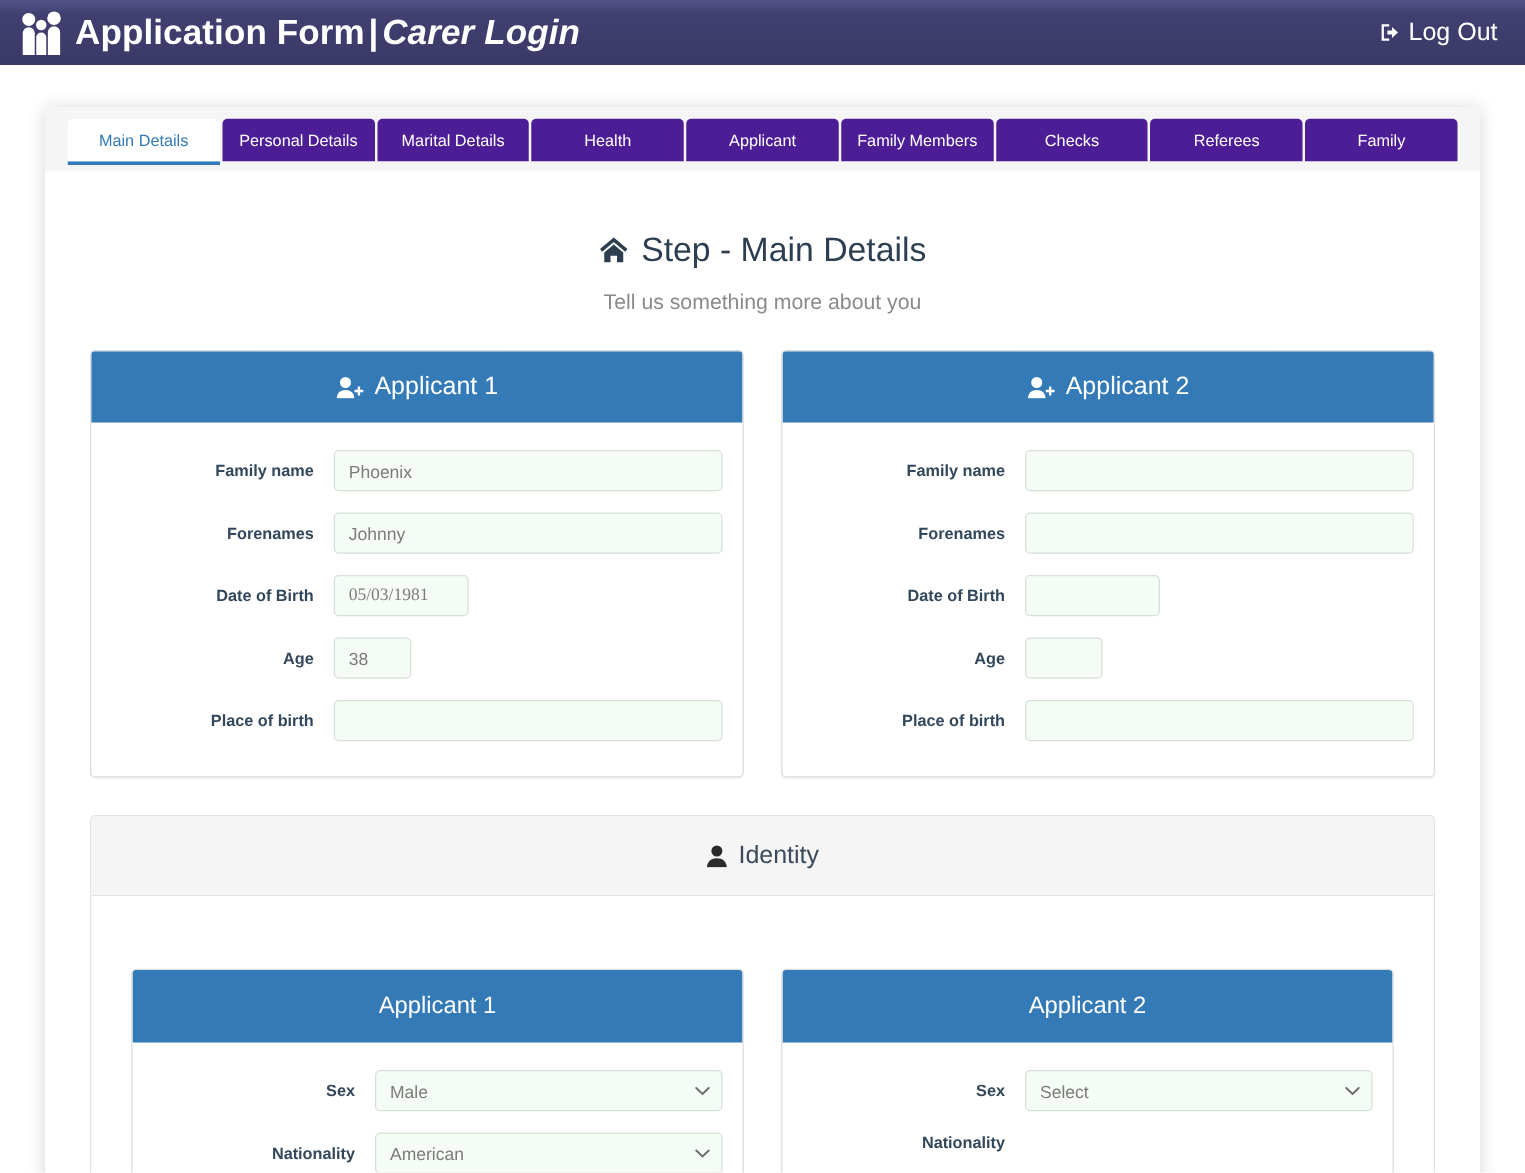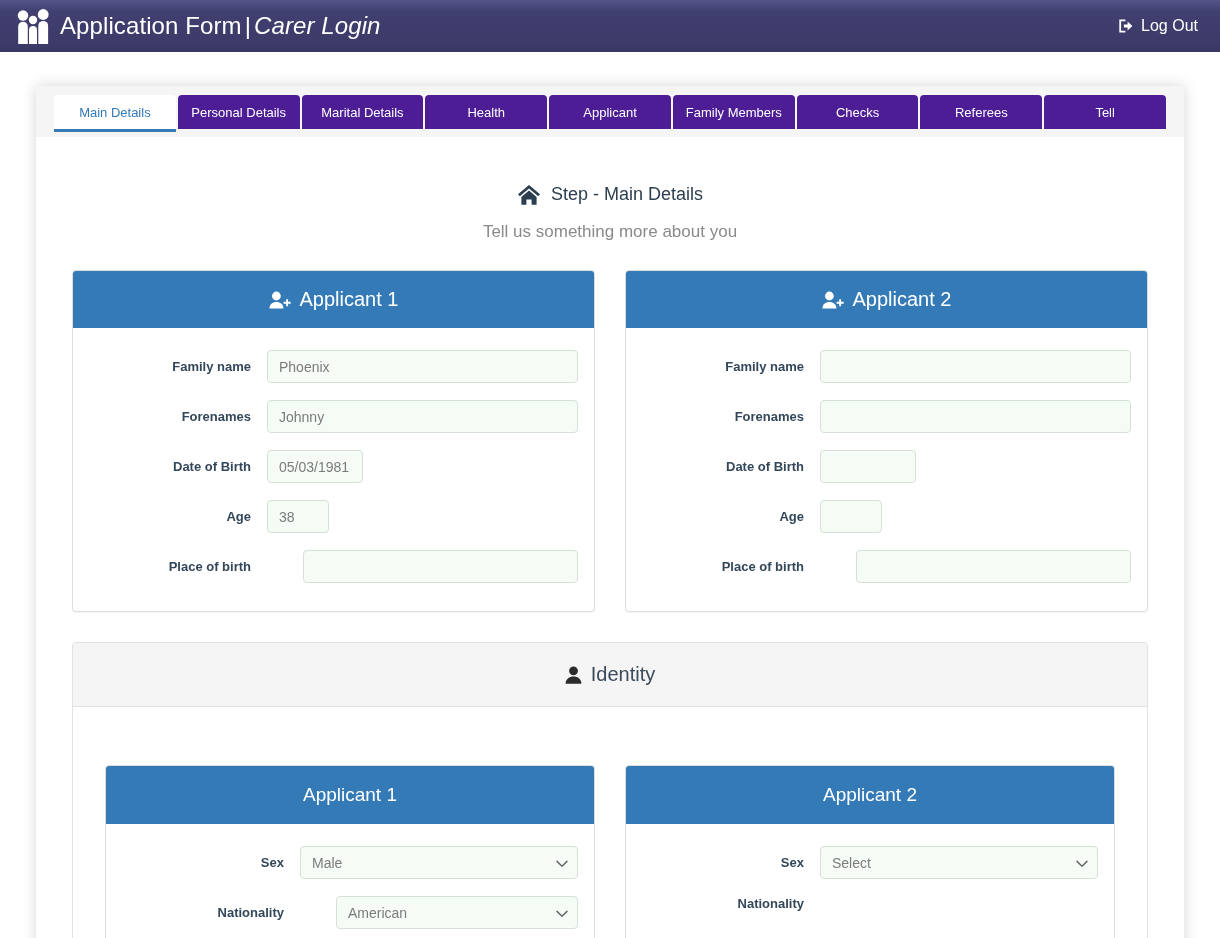--- a/index.html
+++ b/index.html
@@ -19,32 +19,32 @@
     background: #3d3c6e;
     background: linear-gradient(180deg, #55548a 0%, #403f70 22%, #3a3966 100%);
     display: flex;
     align-items: center;
     padding: 0 22px 0 16px;
     color: #ffffff;
   }
   .brand { display: flex; align-items: center; gap: 10px; }
   .brand-logo { width: 34px; height: 36px; position: relative; display: block; }
   .brand-title {
-    font-size: 24px;
-    font-weight: 400;
+    font-size: 28px;
+    font-weight: 700;
     letter-spacing: .1px;
     white-space: nowrap;
     color: #ffffff;
   }
   .brand-title .sep { padding: 0 3px; }
   .brand-title .sub { font-style: italic; }
   .navbar-right { margin-left: auto; display: flex; align-items: center; }
   .logout {
     display: flex; align-items: center; gap: 7px;
-    color: #ffffff; font-size: 16px; text-decoration: none;
+    color: #ffffff; font-size: 20px; text-decoration: none;
     cursor: pointer;
   }
   .logout svg { display: block; }
 
   
   .page-wrap {
     width: 1220px;
     height: 886px;
     background: #ffffff;
     padding: 34px 36px 0 36px;
@@ -85,21 +85,21 @@
     border-bottom: 3px solid #337ab7;
     height: 37px;
     margin-bottom: -3px;
   }
 
   
   .card-body { padding: 46px 36px 0 36px; background:#ffffff; }
 
   .step-title {
     text-align: center;
-    font-size: 18px;
+    font-size: 27px;
     color: #2c3e50;
     font-weight: 400;
     margin: 0;
     line-height: 1.2;
     display: flex;
     align-items: center;
     justify-content: center;
     gap: 10px;
   }
   .step-sub {
@@ -131,21 +131,21 @@
     gap: 9px;
   }
   .panel-head.plain { font-size: 19px; padding: 18px 10px; }
   .panel-body { padding: 22px 16px 24px 12px; }
 
   .form-row {
     display: flex;
     align-items: center;
     margin-bottom: 17px;
   }
-  .form-row:last-child { margin-bottom: 4px; gap: 36px; }
+  .form-row:last-child { margin-bottom: 4px; }
   .form-label {
     width: 182px;
     text-align: right;
     padding-right: 16px;
     font-size: 13px;
     font-weight: bold;
     color: #33475b;
     flex: none;
   }
   .form-ctrl {
@@ -155,21 +155,21 @@
     background: #f5fcf5;
     color: #7b7b7b;
     font-size: 14px;
     font-family: "Liberation Sans", sans-serif;
     padding: 0 11px;
     outline: none;
     width: 100%;
   }
   .form-ctrl::placeholder { color: #b9b9b9; }
   .w-full { flex: 1 1 auto; }
-  .w-date { width: 96px; flex: none; }
+  .w-date { width: 108px; flex: none; font-family: Liberation Serif, serif; }
   .w-age  { width: 62px;  flex: none; }
 
   
   .select-wrap { position: relative; flex: 1 1 auto; }
   .select-wrap select {
     appearance: none; -webkit-appearance: none; -moz-appearance: none;
     height: 33px;
     width: 100%;
     border: 1px solid #d6e0d6;
     border-radius: 4px;
@@ -269,21 +269,21 @@
     <div class="tab">
           <span>Family Members</span>
         </div>
     <div class="tab">
           <span>Checks</span>
         </div>
     <div class="tab">
           <span>Referees</span>
         </div>
     <div class="tab">
-          <span>Tell</span>
+          <span>Family</span>
         </div>
   </div>
 
   <div class="card-body">
 
     <h1 class="step-title">
       <span class="ico">
         <svg width="24" height="22" viewBox="0 0 24 22" xmlns="http://www.w3.org/2000/svg">
           <path d="M12 1 L23 10.2 L21.2 12.3 L12 4.6 L2.8 12.3 L1 10.2 Z" fill="#2c3e50"></path>
           <path d="M12 6.6 L19.6 13 V20.8 H14.6 V15.6 H9.4 V20.8 H4.4 V13 Z" fill="#2c3e50"></path>

